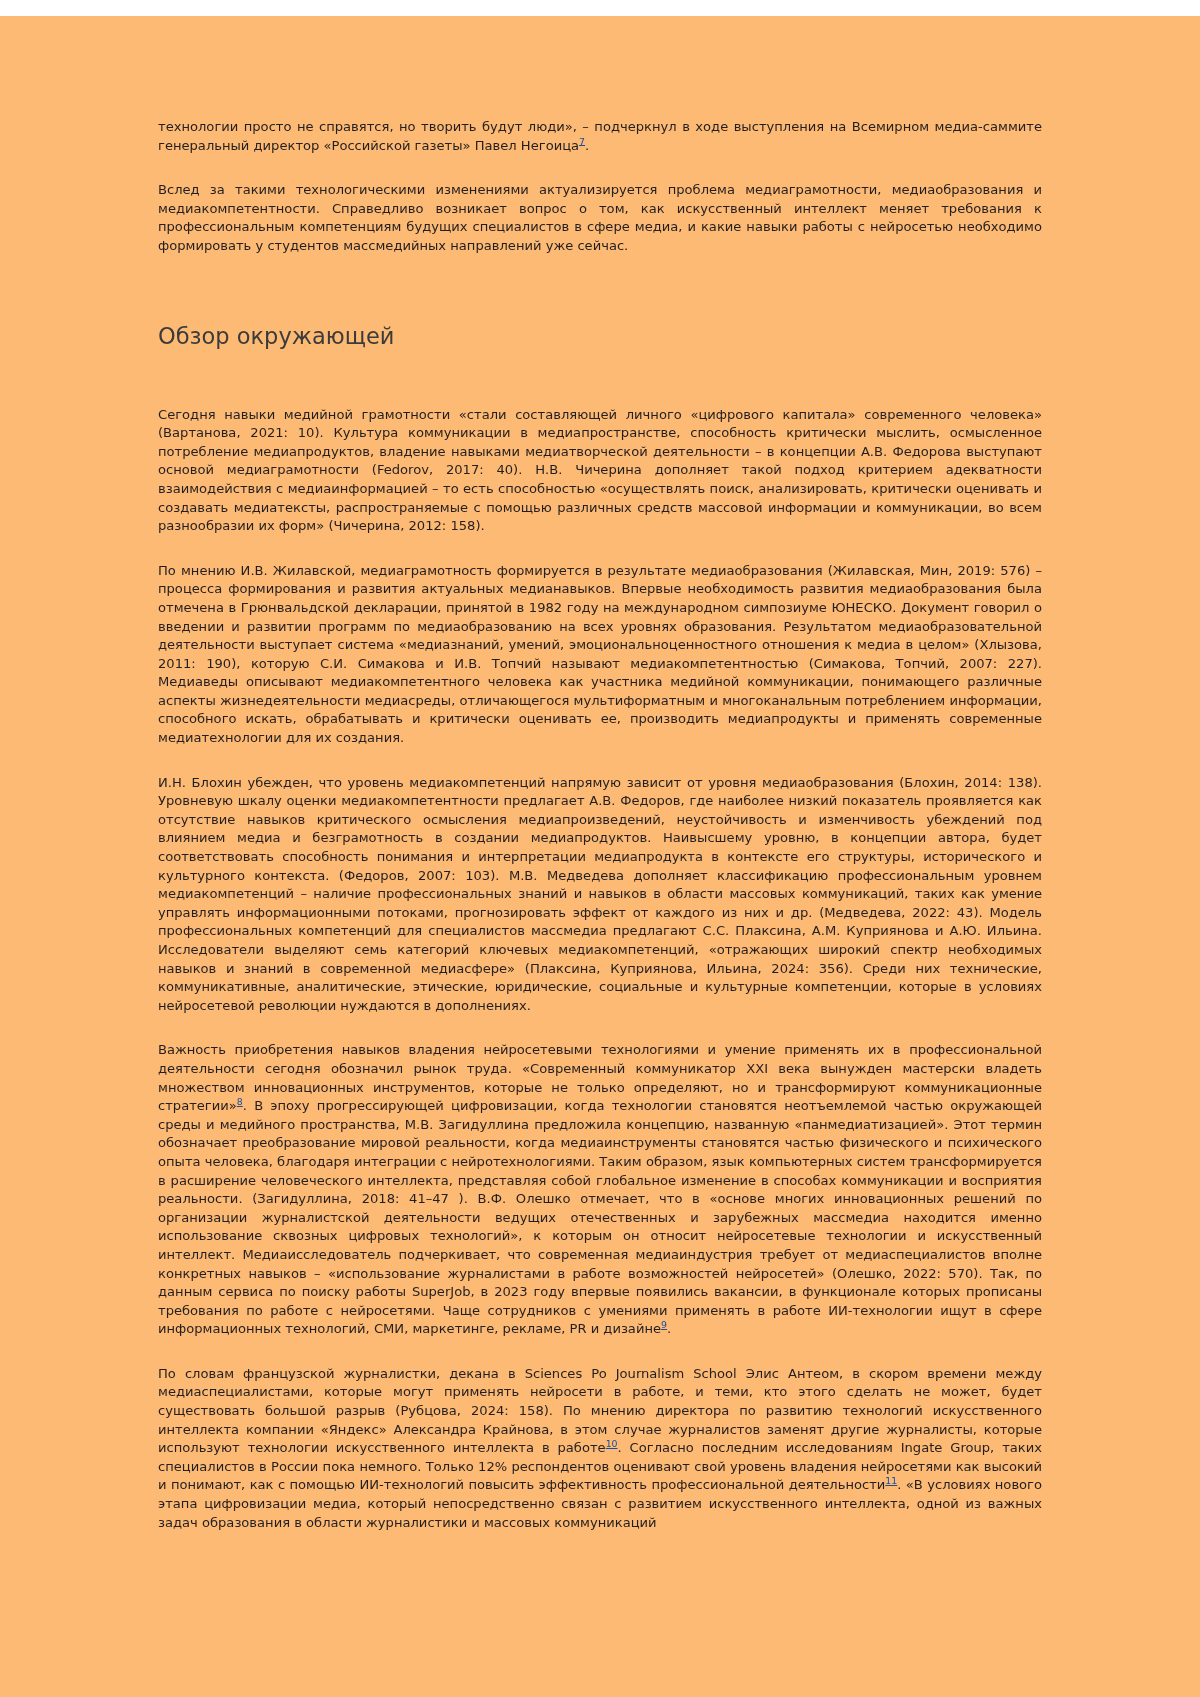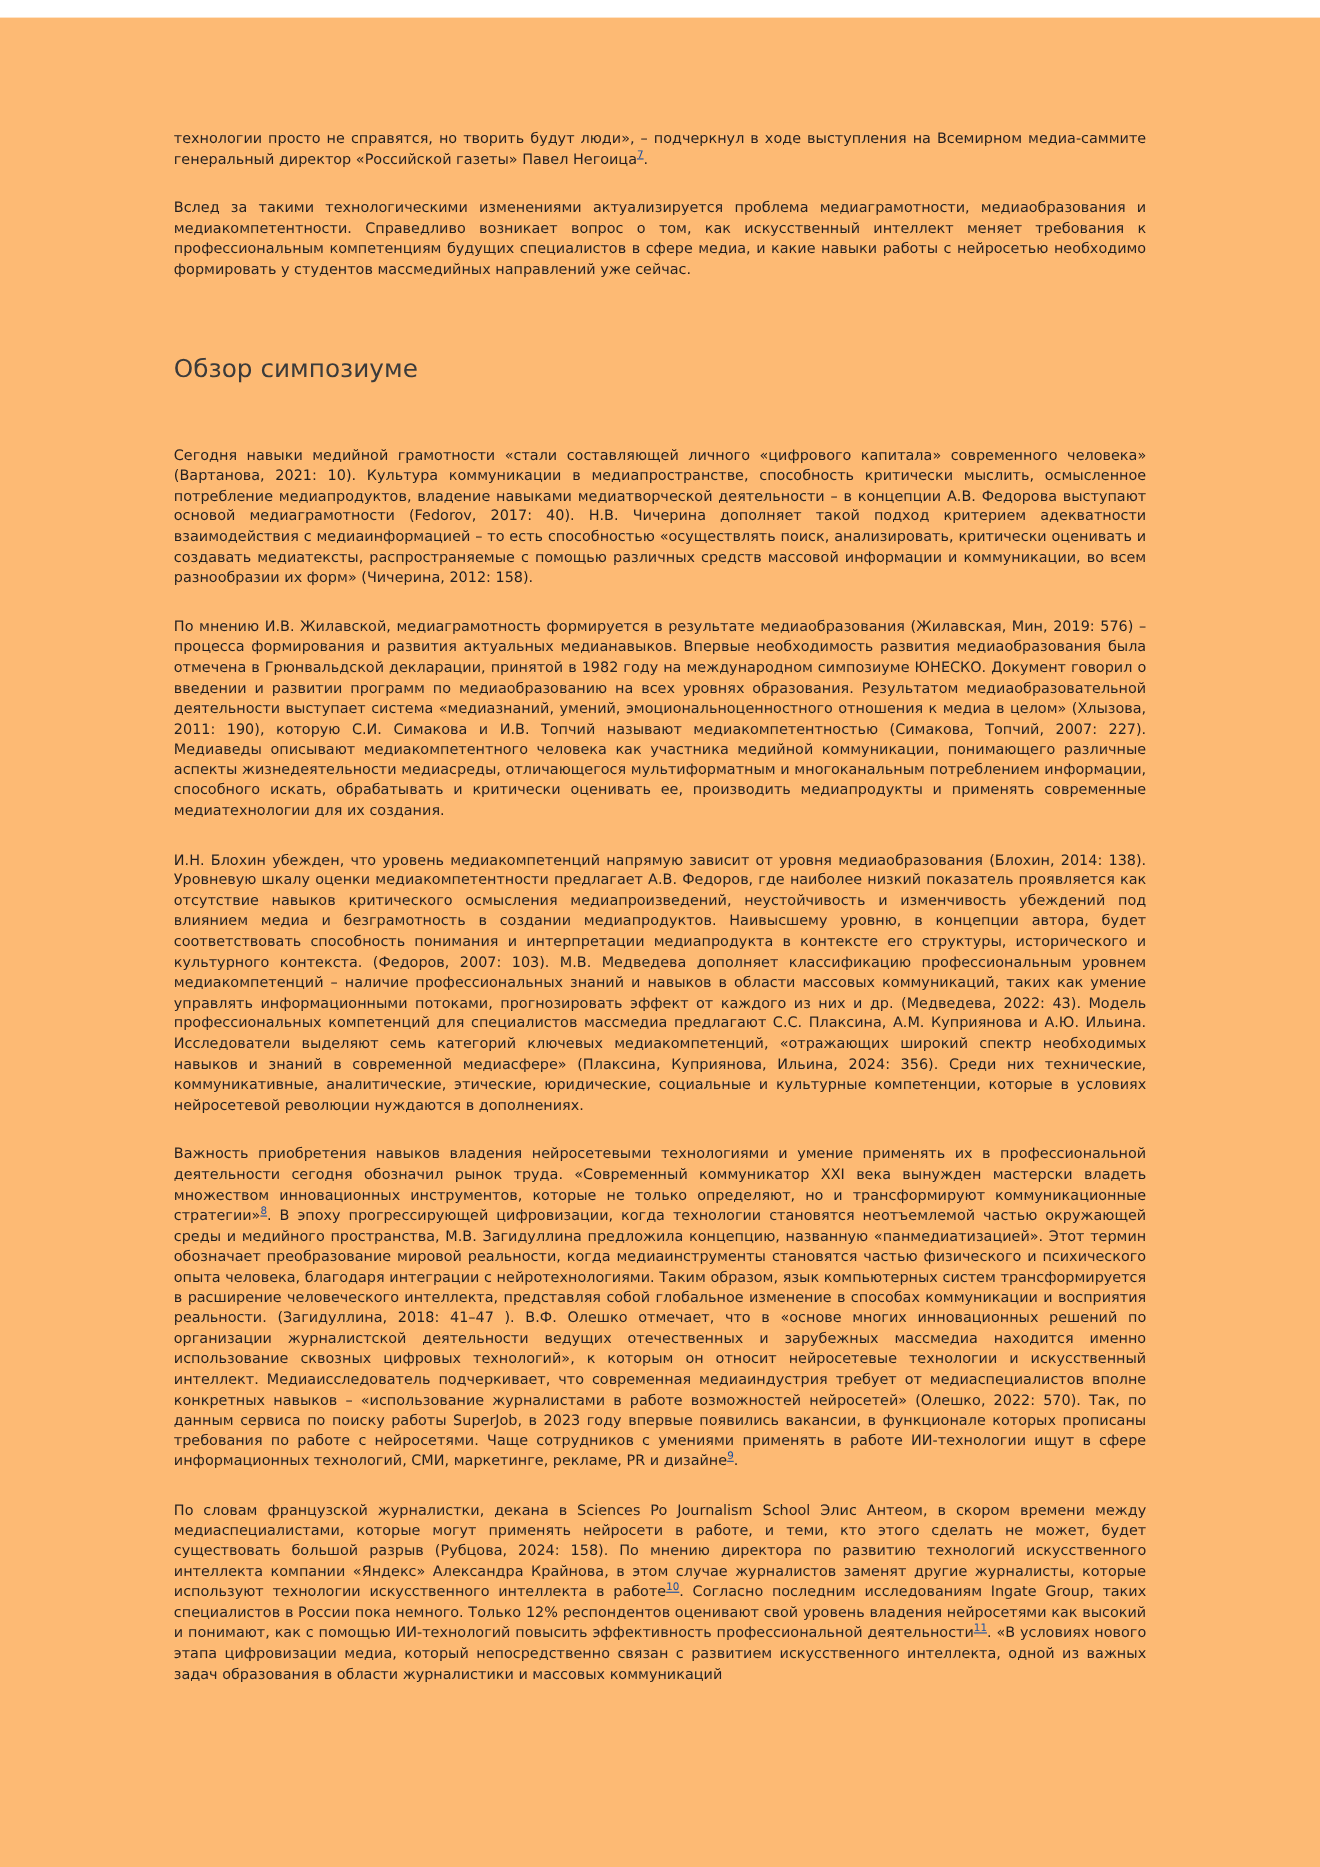--- a/index.html
+++ b/index.html
@@ -62,21 +62,21 @@
 <div class="page">
   <div class="content">
 
     <p class="body-par" id="par-p1"><span>технологии просто не справятся, но творить будут люди», – подчеркнул в ходе выступления на Всемирном медиа-саммите генеральный директор «Российской газеты» Павел Негоица</span><sup class="fn">7</sup><span>.</span></p>
 
     <div class="gap-small"></div>
 
     <p class="body-par" id="par-p2"><span>Вслед за такими технологическими изменениями актуализируется проблема медиаграмотности, медиаобразования и медиакомпетентности. Справедливо возникает вопрос о том, как искусственный интеллект меняет требования к профессиональным компетенциям будущих специалистов в сфере медиа, и какие навыки работы с нейросетью необходимо формировать у студентов массмедийных направлений уже сейчас.</span></p>
 
     <div class="heading-wrap">
-      <h2 class="section-heading">Обзор симпозиуме</h2>
+      <h2 class="section-heading">Обзор окружающей</h2>
     </div>
 
     <div class="after-heading-gap"></div>
 
     <p class="body-par" id="par-p3"><span>Сегодня навыки медийной грамотности «стали составляющей личного «цифрового капитала» современного человека» (Вартанова, 2021: 10). Культура коммуникации в медиапространстве, способность критически мыслить, осмысленное потребление медиапродуктов, владение навыками медиатворческой деятельности – в концепции А.В. Федорова выступают основой медиаграмотности (Fedorov, 2017: 40). Н.В. Чичерина дополняет такой подход критерием адекватности взаимодействия с медиаинформацией – то есть способностью «осуществлять поиск, анализировать, критически оценивать и создавать медиатексты, распространяемые с помощью различных средств массовой информации и коммуникации, во всем разнообразии их форм» (Чичерина, 2012: 158).</span></p>
 
     <div class="gap-small"></div>
 
     <p class="body-par" id="par-p4"><span>По мнению И.В. Жилавской, медиаграмотность формируется в результате медиаобразования (Жилавская, Мин, 2019: 576) – процесса формирования и развития актуальных медианавыков. Впервые необходимость развития медиаобразования была отмечена в Грюнвальдской декларации, принятой в 1982 году на международном симпозиуме ЮНЕСКО. Документ говорил о введении и развитии программ по медиаобразованию на всех уровнях образования. Результатом медиаобразовательной деятельности выступает система «медиазнаний, умений, эмоциональноценностного отношения к медиа в целом» (Хлызова, 2011: 190), которую С.И. Симакова и И.В. Топчий называют медиакомпетентностью (Симакова, Топчий, 2007: 227). Медиаведы описывают медиакомпетентного человека как участника медийной коммуникации, понимающего различные аспекты жизнедеятельности медиасреды, отличающегося мультиформатным и многоканальным потреблением информации, способного искать, обрабатывать и критически оценивать ее, производить медиапродукты и применять современные медиатехнологии для их создания.</span></p>
 

